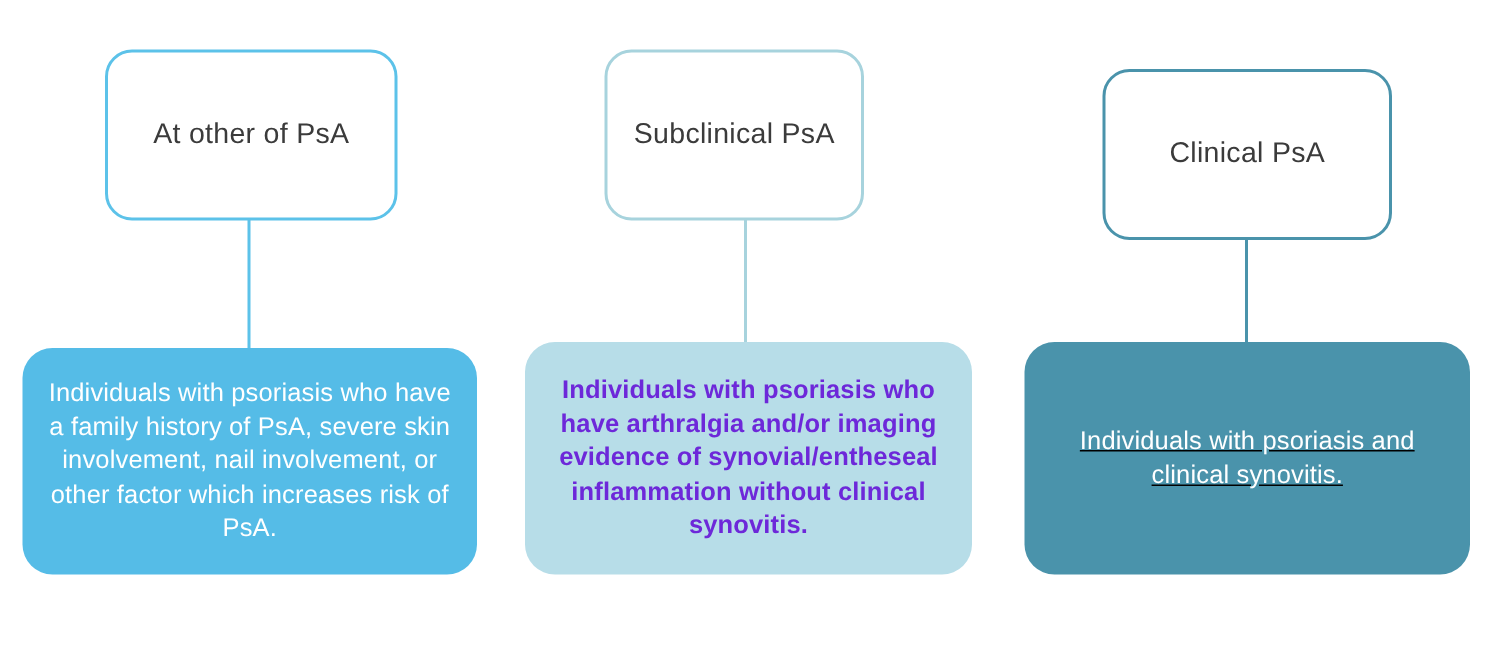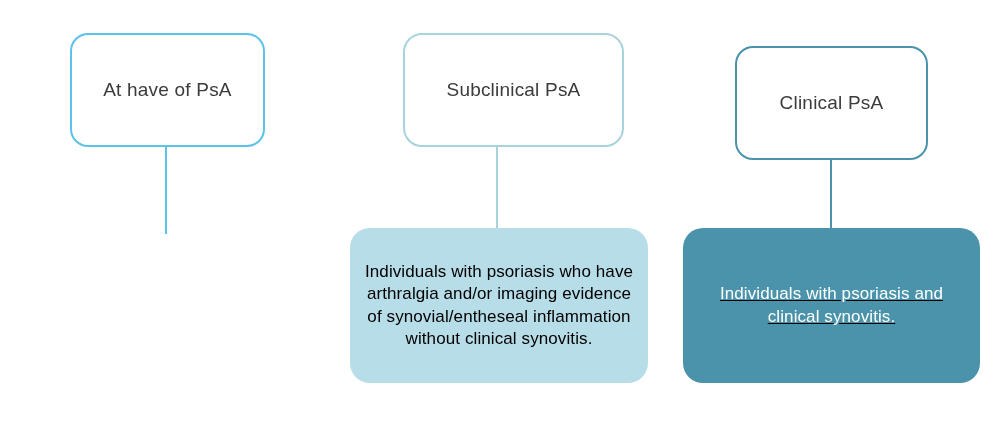--- a/index.html
+++ b/index.html
@@ -75,42 +75,45 @@
     white-space: pre-line;
   }
 
   
   #hdr-at-risk   { left: 70px;  top: 33px;  width: 195px; height: 114px; border-color: #5CC2E9; }
   #ln-at-risk    { left: 165px; top: 146px; height: 88px; background: #5CC2E9; }
   #body-at-risk  { left: 15px;  top: 232px; width: 303px; height: 151px; background: #55BCE7; }
   #body-at-risk .body-text { color: #ffffff; }
 
   
-  #hdr-subclinical  { left: 403px; top: 33px;  width: 221px; height: 114px; border-color: #A7D3DD; border-radius: 19px; }
+  #hdr-subclinical  { left: 403px; top: 33px;  width: 173px; height: 114px; border-color: #A7D3DD; }
   #ln-subclinical   { left: 496px; top: 146px; height: 84px; background: #A7D3DD; }
   #body-subclinical { left: 350px; top: 228px; width: 298px; height: 155px; background: #B7DDE8; }
-  #body-subclinical .body-text { color: #000000; }
+  #body-subclinical .body-text { color: #6d28d9; font-weight: bold; }
 
   
   #hdr-clinical  { left: 735px; top: 46px;  width: 193px; height: 114px; border-color: #4A93AB; }
   #ln-clinical   { left: 830px; top: 146px; height: 84px; background: #4A93AB; }
   #body-clinical { left: 683px; top: 228px; width: 297px; height: 155px; background: #4A93AB; text-decoration: underline; }
   #body-clinical .body-text { color: #ffffff; }
 </style>
 </head>
 <body>
 
 <div id="diagram">
 
   <div class="header-box" id="hdr-at-risk">
-    <span class="header-label">At have of PsA</span>
+    <span class="header-label">At other of PsA</span>
   </div>
 
   <div class="connector" id="ln-at-risk"></div>
 
+  <div class="body-box" id="body-at-risk">
+    <span class="body-text">Individuals with psoriasis who have a family history of PsA, severe skin involvement, nail involvement, or other factor which increases risk of PsA.</span>
+  </div>
 
   <div class="header-box" id="hdr-subclinical">
     <span class="header-label">Subclinical PsA</span>
   </div>
 
   <div class="connector" id="ln-subclinical"></div>
 
   <div class="body-box" id="body-subclinical">
     <span class="body-text">Individuals with psoriasis who have arthralgia and/or imaging evidence of synovial/entheseal inflammation without clinical synovitis.</span>
   </div>

